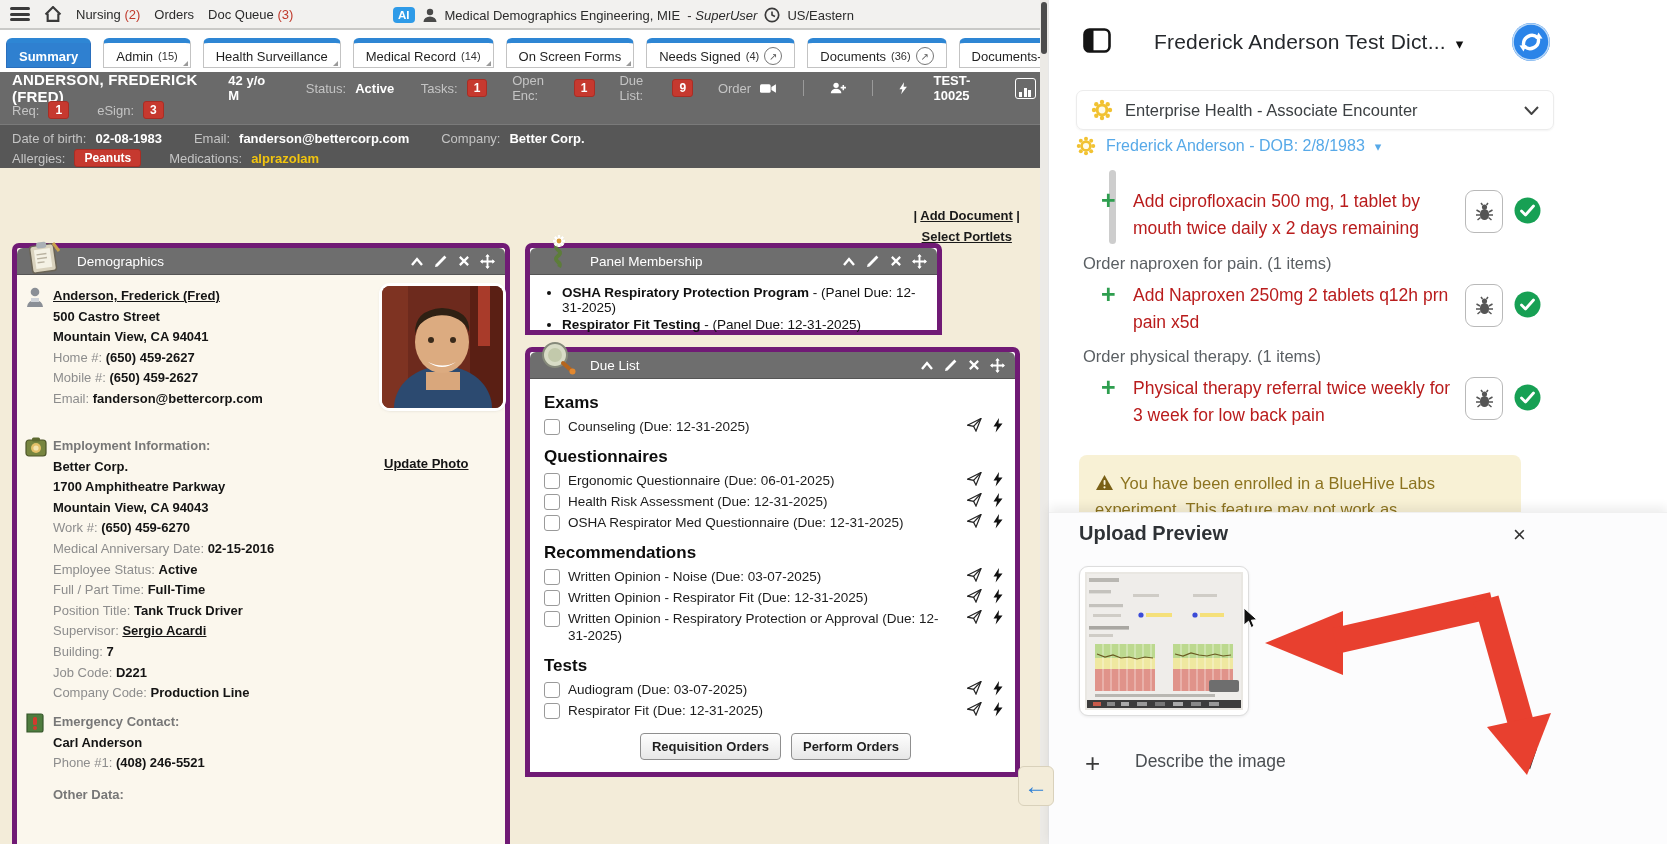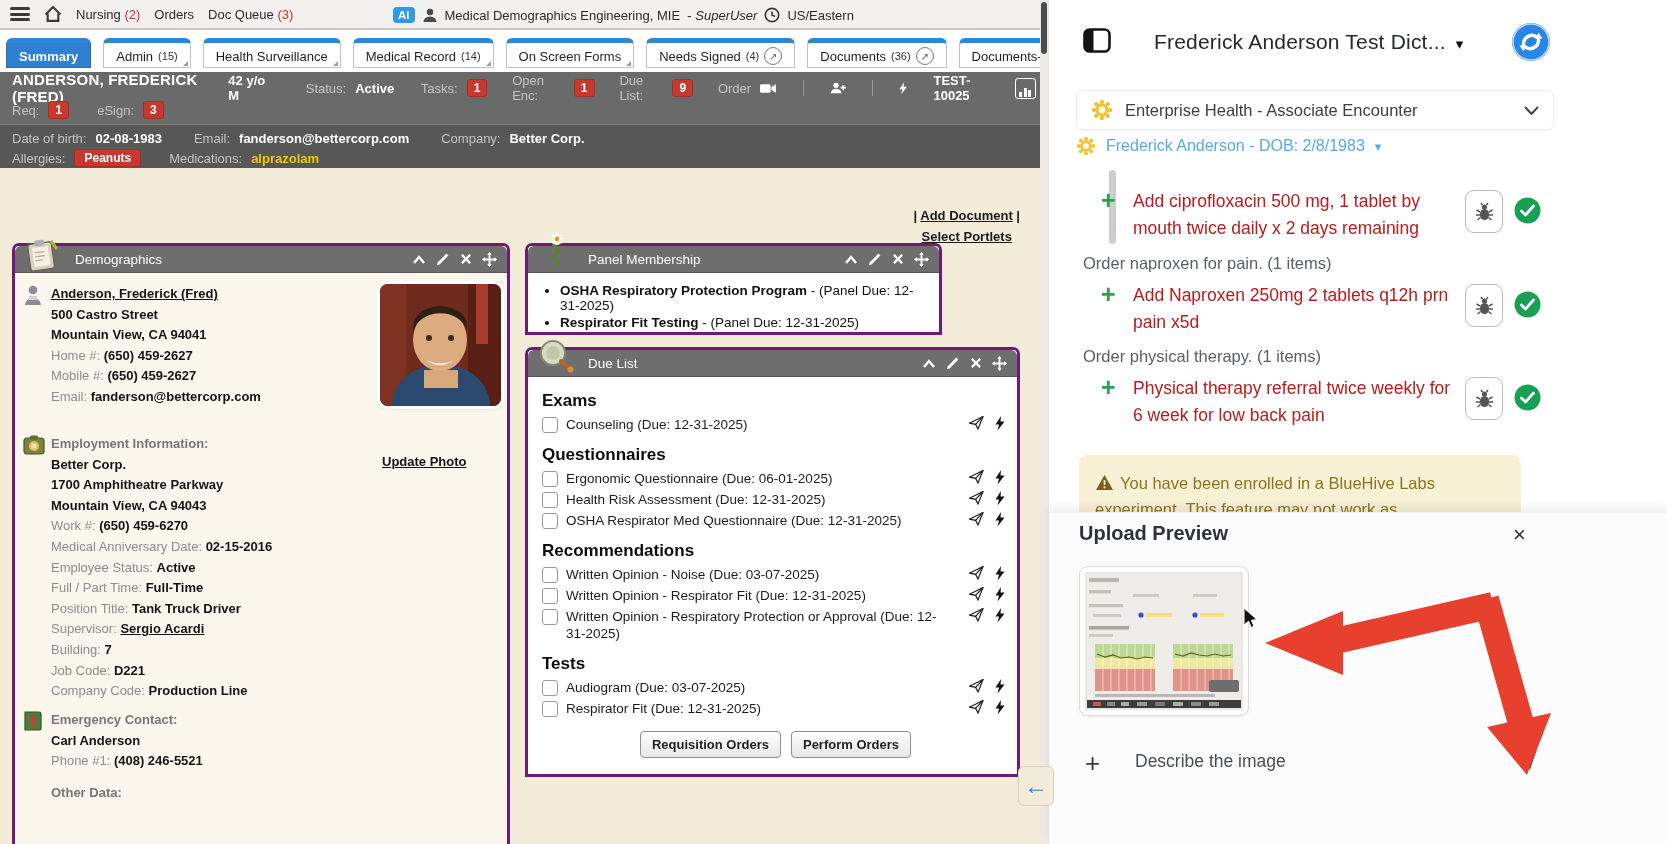--- a/index.html
+++ b/index.html
@@ -49,21 +49,21 @@
   .chartbox i{display:block;width:3px;background:#fff;}
   .infobar{position:absolute;left:0;top:124px;width:1048px;height:44px;background:#575757;color:#e6e6e6;
         padding:3px 12px;box-sizing:border-box;border-top:1px solid #7a7a7a;}
   .infobar .pbar-row{height:20px;}
   .meds-val{color:#f1c40f;font-weight:bold;}
   
   .content{position:absolute;left:0;top:168px;width:1048px;height:676px;background:#f3ecd9;}
   .pagelinks{position:absolute;right:28px;top:17px;text-align:center;font-size:13px;font-weight:bold;color:#1a1a1a;line-height:21px;margin-top:20px;}
   .pagelinks a{color:#1a1a1a;text-decoration:underline;cursor:pointer;}
   
-  .portlet{position:absolute;border:3px solid #701a75;border-radius:7px 7px 0 0;background:#fff;box-sizing:border-box;}
+  .portlet{position:absolute;border:5px solid #701a75;border-radius:7px 7px 0 0;background:#fff;box-sizing:border-box;}
   .phead{position:relative;height:26px;background:#6e6e6e;border-radius:6px 6px 0 0;display:flex;align-items:center;
          color:#fff;font-size:13.5px;padding:0 10px 0 60px;border-bottom:1px solid #555;}
   .corner-ic{position:absolute;left:8px;top:-9px;}
   .hdr-ics{margin-left:auto;display:flex;align-items:center;gap:10px;}
   .hdr-ics svg{cursor:pointer;}
   .demo{left:12px;top:75px;width:498px;height:601px;background:#fbf7ed;border-bottom:none;}
   .demo-block{position:absolute;left:36px;font-size:13px;line-height:20.6px;}
   .demo .lbl{color:#8d8d8d;}
   .demo .val{font-weight:bold;color:#141414;}
   .demo a{color:#141414;font-weight:bold;text-decoration:underline;cursor:pointer;}
@@ -696,21 +696,21 @@
           </svg>
         </span>
       <span class="okc"><svg width="27" height="27" viewBox="0 0 27 27">
             <circle cx="13.5" cy="13.5" r="13" fill="#17a054"></circle>
             <path d="M7.5 14 l4 4 l8 -9" fill="none" stroke="#fff" stroke-width="2.8" stroke-linecap="round" stroke-linejoin="round"></path>
           </svg></span>
     </div>
     <div class="grp-label" style="top:347px">Order physical therapy. (1 items)</div>
     <div class="order-item" style="top:375px">
       <span class="plus">+</span>
-      <span class="order-text">Physical therapy referral twice weekly for 6 week for low back pain</span>
+      <span class="order-text">Physical therapy referral twice weekly for 3 week for low back pain</span>
       <span class="bug-btn">
           <svg width="19" height="20" viewBox="0 0 19 20">
             <circle cx="9.5" cy="5" r="2.6" fill="#555"></circle>
             <ellipse cx="9.5" cy="12.5" rx="4.6" ry="5.6" fill="#555"></ellipse>
             <path d="M5 10 L1.5 8 M5 13 H1 M5.5 15.5 L2.5 18 M14 10 L17.5 8 M14 13 H18 M13.5 15.5 L16.5 18 M7.5 3 L6 1 M11.5 3 L13 1" stroke="#555" stroke-width="1.5"></path>
           </svg>
         </span>
       <span class="okc"><svg width="27" height="27" viewBox="0 0 27 27">
             <circle cx="13.5" cy="13.5" r="13" fill="#17a054"></circle>
             <path d="M7.5 14 l4 4 l8 -9" fill="none" stroke="#fff" stroke-width="2.8" stroke-linecap="round" stroke-linejoin="round"></path>

